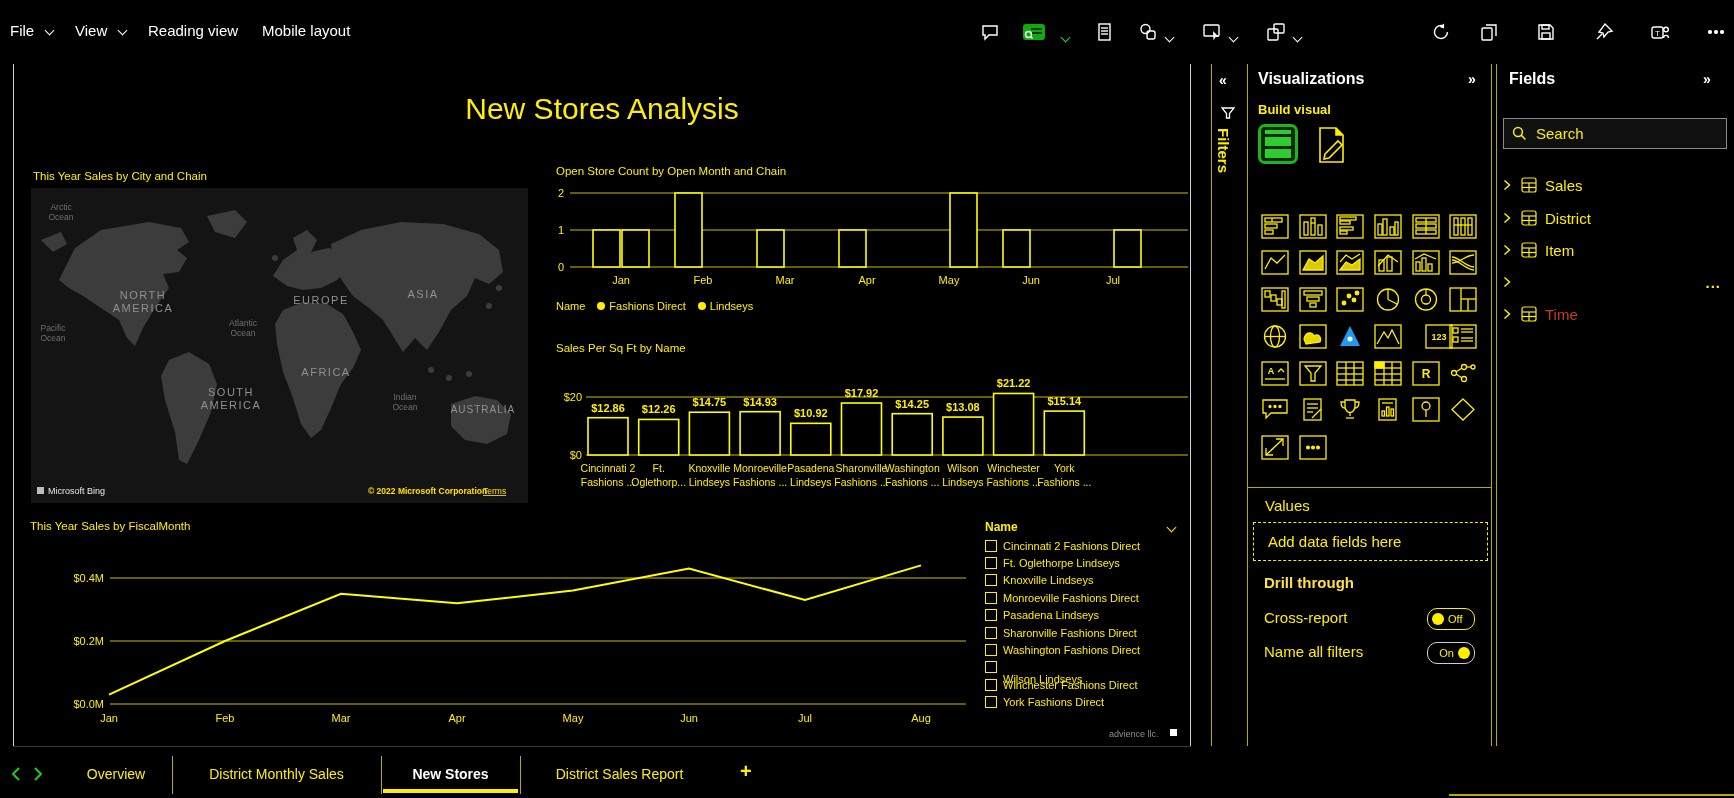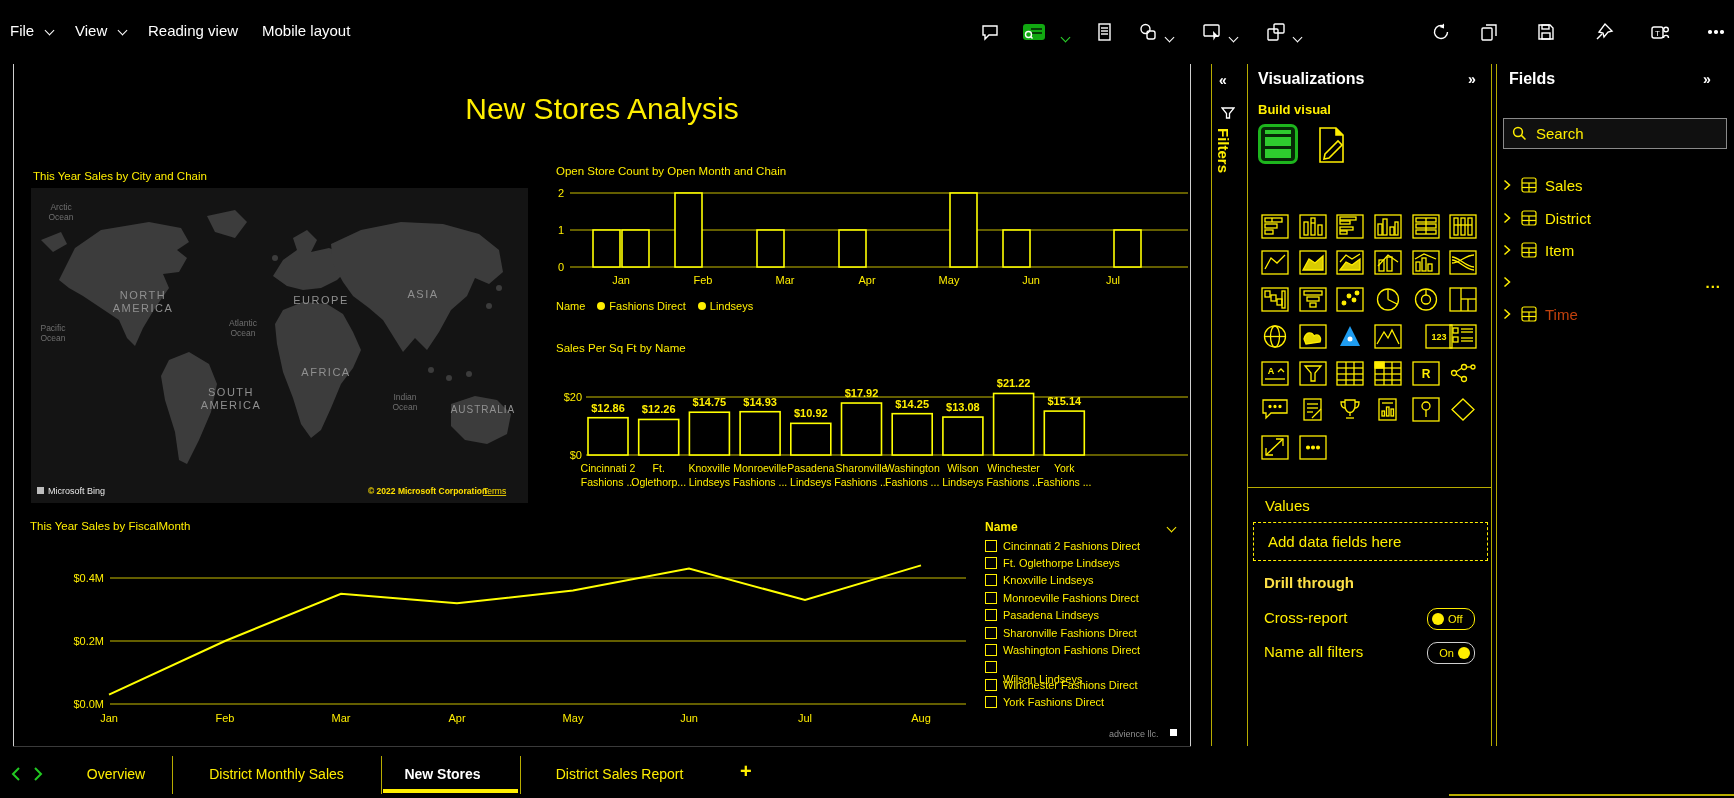--- a/index.html
+++ b/index.html
@@ -777,21 +777,21 @@
     </div>
     <div class="abs" style="left:31px;top:766px;">
       <svg width="14" height="16" viewBox="0 0 14 16">
           <path d="M4,2 L10,8 L4,14" fill="none" stroke="#22c922" stroke-width="2"></path>
         </svg>
     </div>
   <div style="position: absolute; left: 60px; top: 752px; width: 112px; height: 44px; display: flex; align-items: center; justify-content: center; font-size: 14px; color: rgb(255, 238, 0);">Overview</div>
       <div style="position: absolute; left: 172px; top: 756px; width: 1px; height: 38px; background: rgb(183, 172, 0);"></div>
       <div style="position: absolute; left: 172px; top: 752px; width: 209px; height: 44px; display: flex; align-items: center; justify-content: center; font-size: 14px; color: rgb(255, 238, 0);">District Monthly Sales</div>
       <div style="position: absolute; left: 381px; top: 756px; width: 1px; height: 38px; background: rgb(183, 172, 0);"></div>
-      <div style="position: absolute; left: 373px; top: 752px; width: 139px; height: 44px; display: flex; align-items: center; justify-content: center; font-size: 14px; color: rgb(255, 255, 255); font-weight: 700;">New Stores</div>
+      <div style="position: absolute; left: 381px; top: 752px; width: 139px; height: 44px; display: flex; align-items: center; justify-content: center; font-size: 14px; color: rgb(255, 255, 255); font-weight: 700;">New Stores</div>
       <div style="position: absolute; left: 520px; top: 756px; width: 1px; height: 38px; background: rgb(183, 172, 0);"></div>
       <div style="position: absolute; left: 383px; top: 789px; width: 135px; height: 4px; background: rgb(255, 238, 0);"></div>
       <div style="position: absolute; left: 520px; top: 752px; width: 199px; height: 44px; display: flex; align-items: center; justify-content: center; font-size: 14px; color: rgb(255, 238, 0);">District Sales Report</div>
       <div style="position: absolute; left: 740px; top: 760px; font-size: 20px; font-weight: 700; color: rgb(255, 238, 0);">+</div>
     </div>
   <div class="abs" style="left:1449px;top:794px;width:285px;height:2px;background:#b7ac00;"></div>
 
 </div>
 
 </body></html>

